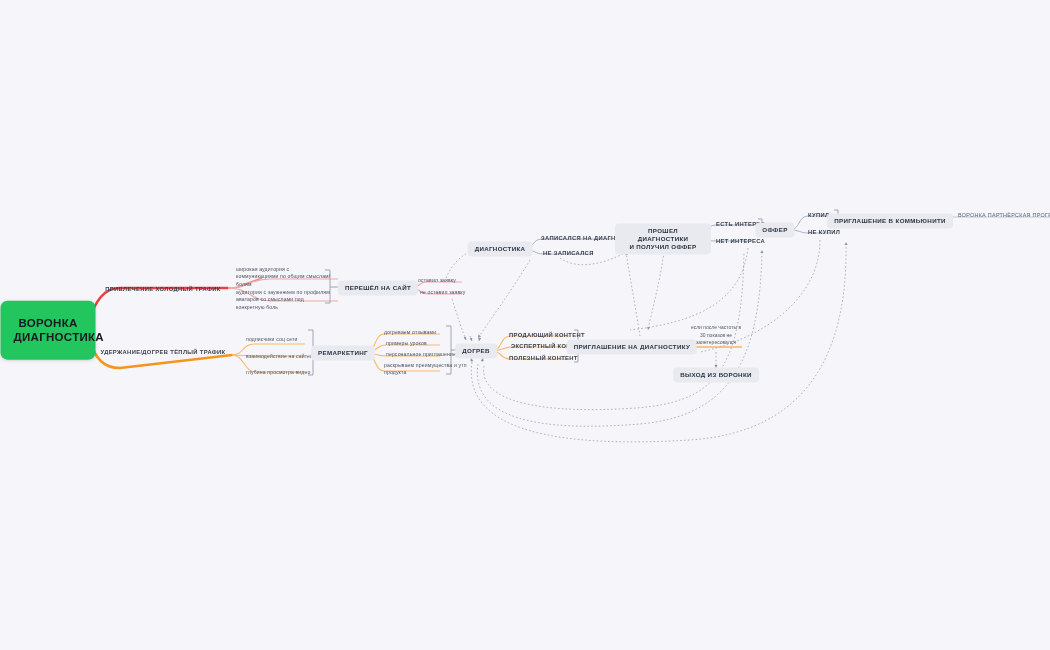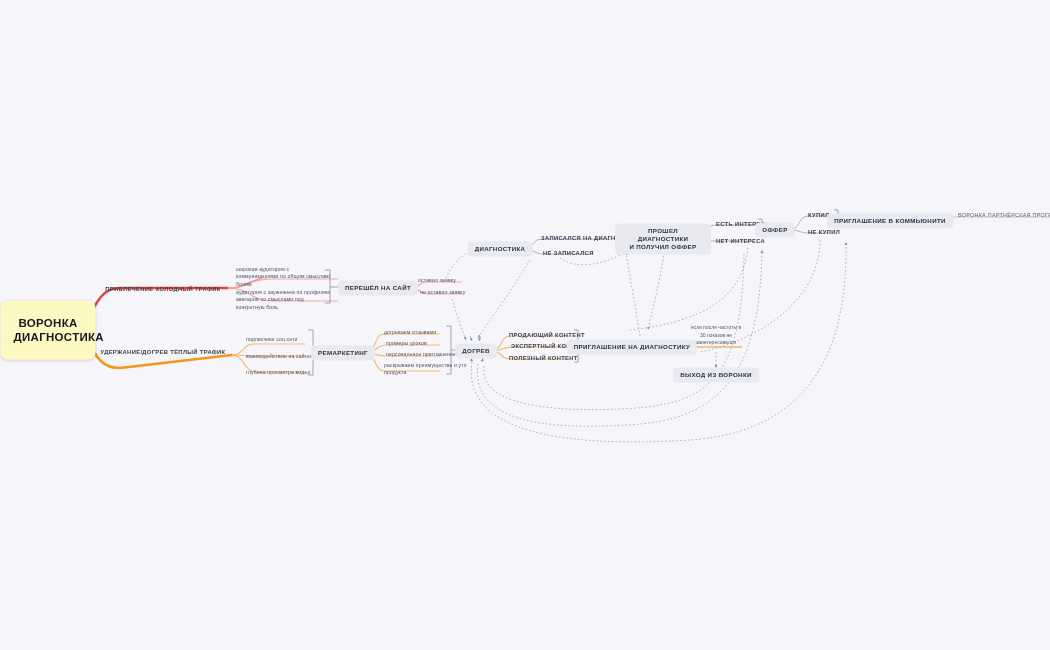--- a/index.html
+++ b/index.html
@@ -24,21 +24,21 @@
   }
   .node {
     position: absolute;
     box-sizing: border-box;
     white-space: nowrap;
     transform: translate(-50%, -50%);
     z-index: 5;
   }
   
   .n-root {
-    background: #fef9c3;
+    background: #22c55e;
     border-radius: 7px;
     padding: 15px 13px;
     font-size: 11.5px;
     font-weight: bold;
     letter-spacing: .3px;
     line-height: 1.25;
     text-align: center;
     color: #16191f;
     box-shadow: 0 1px 3px rgba(40,45,70,.16);
     white-space: normal;

